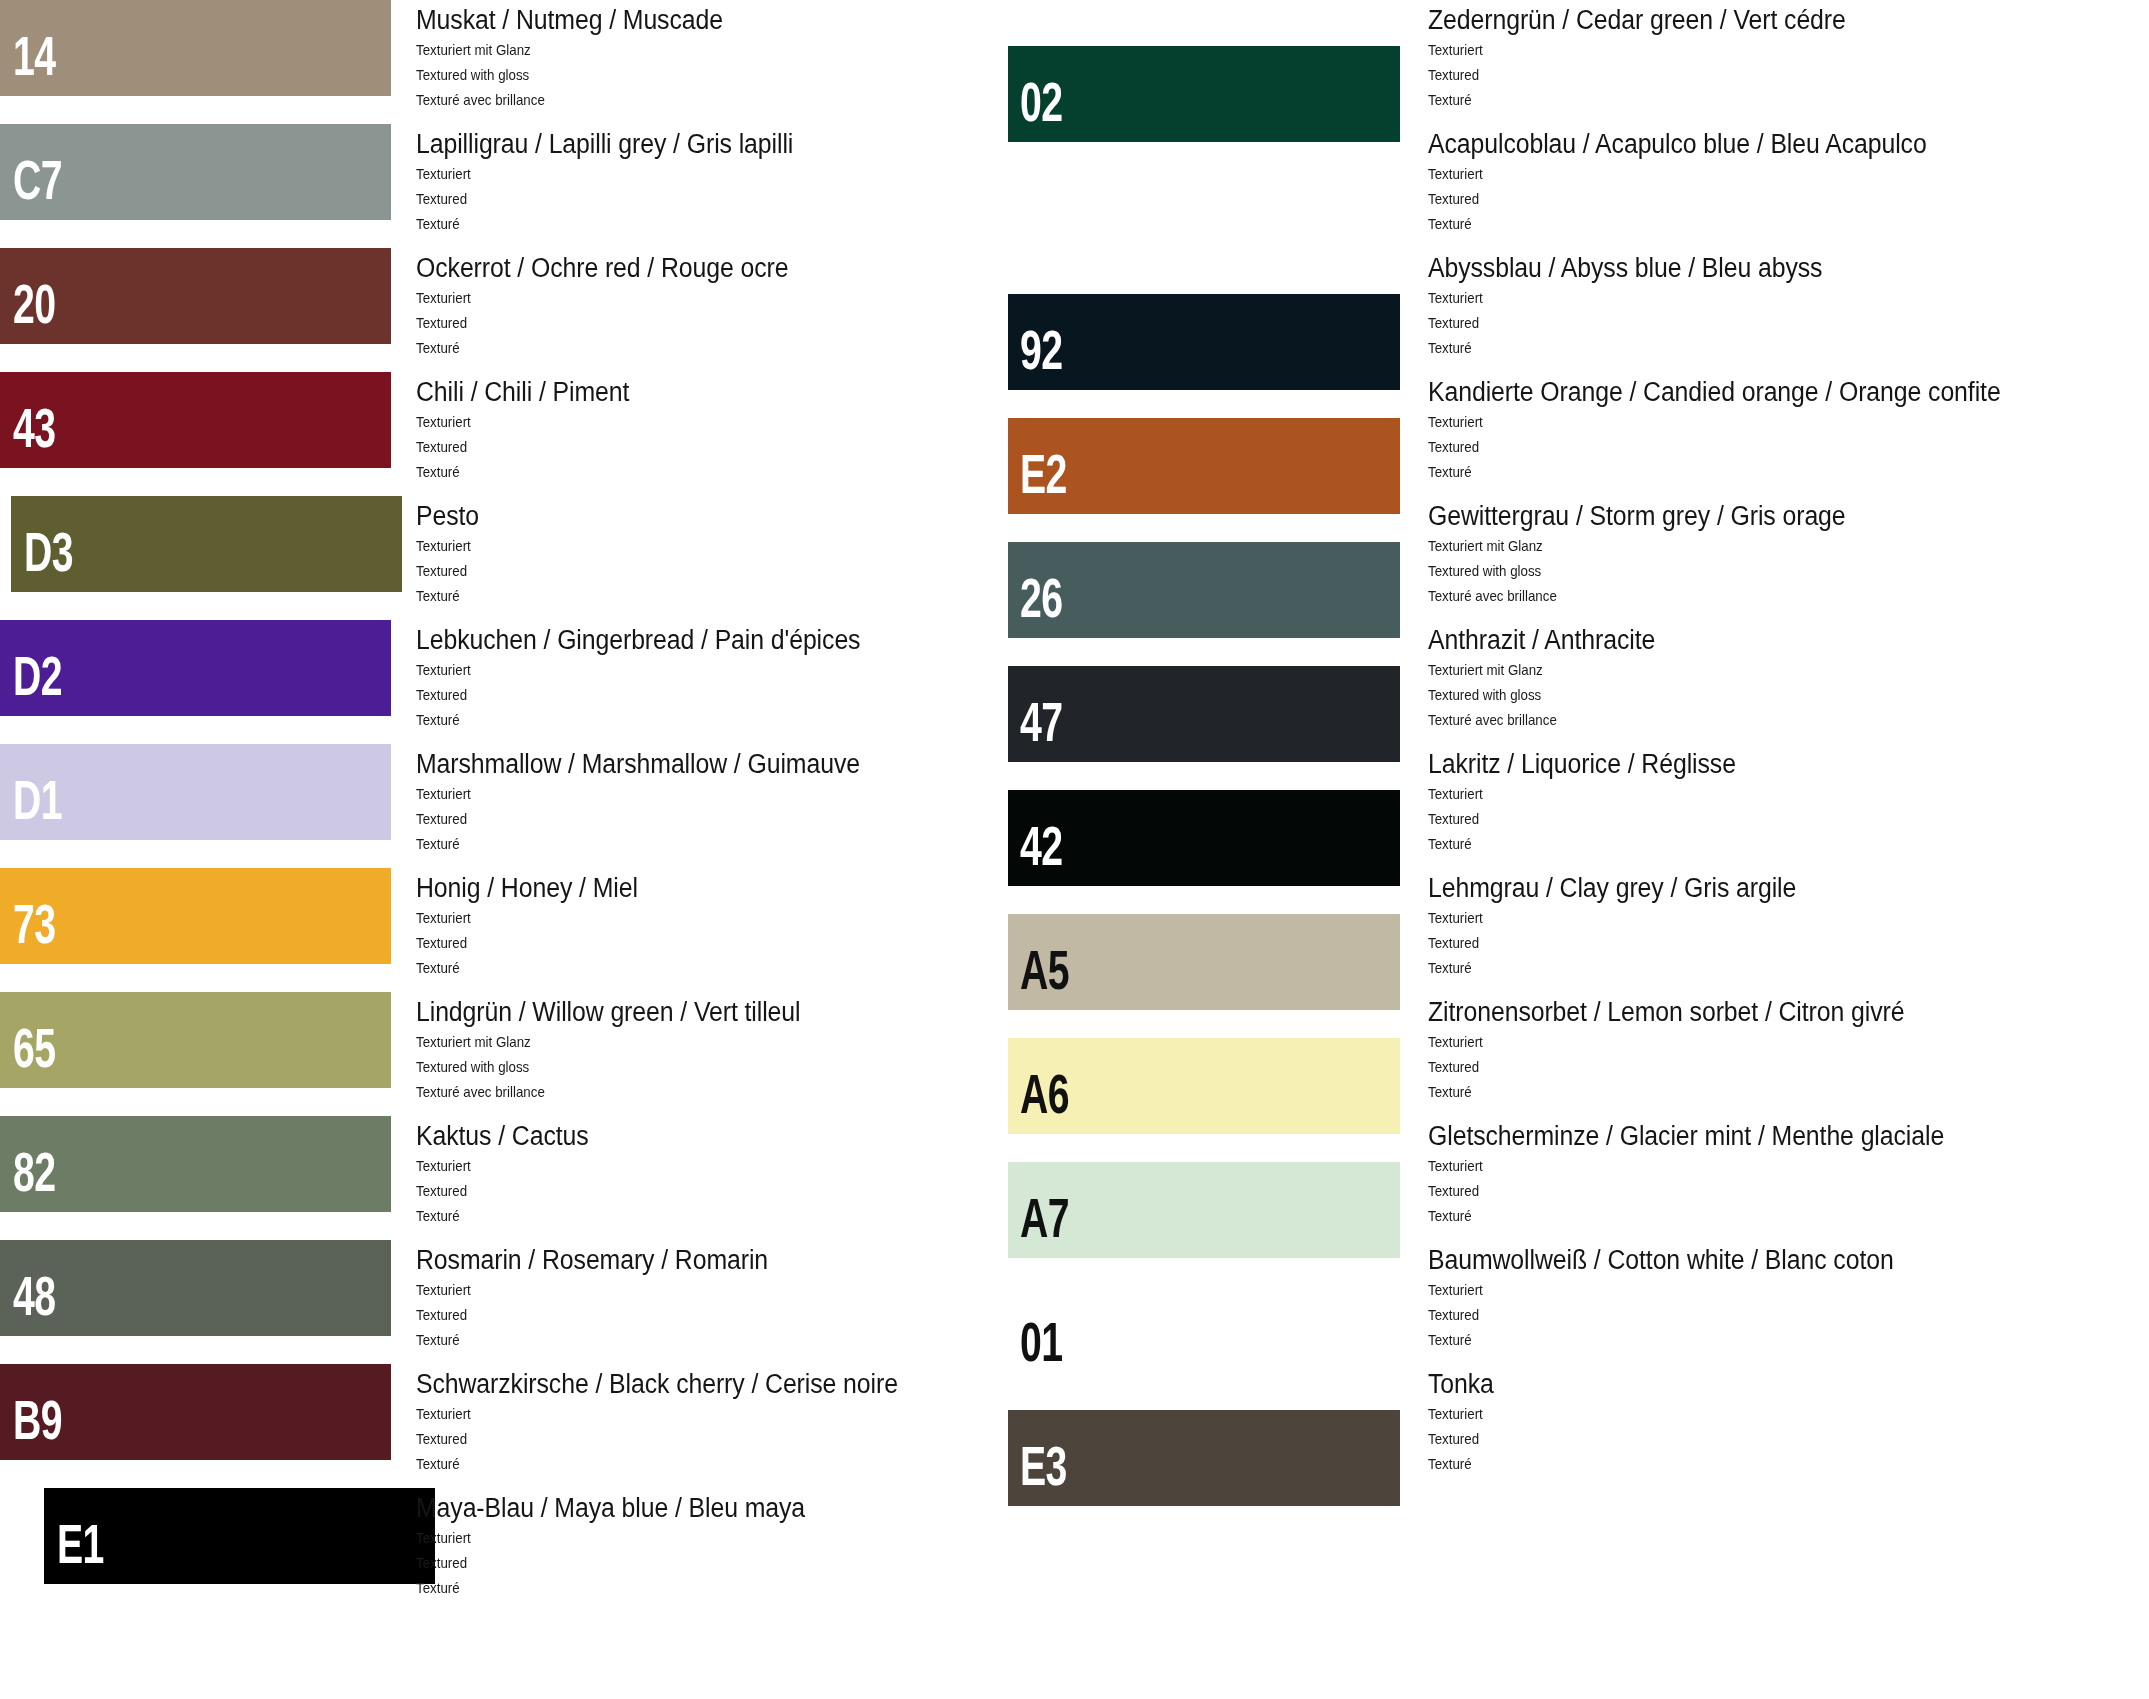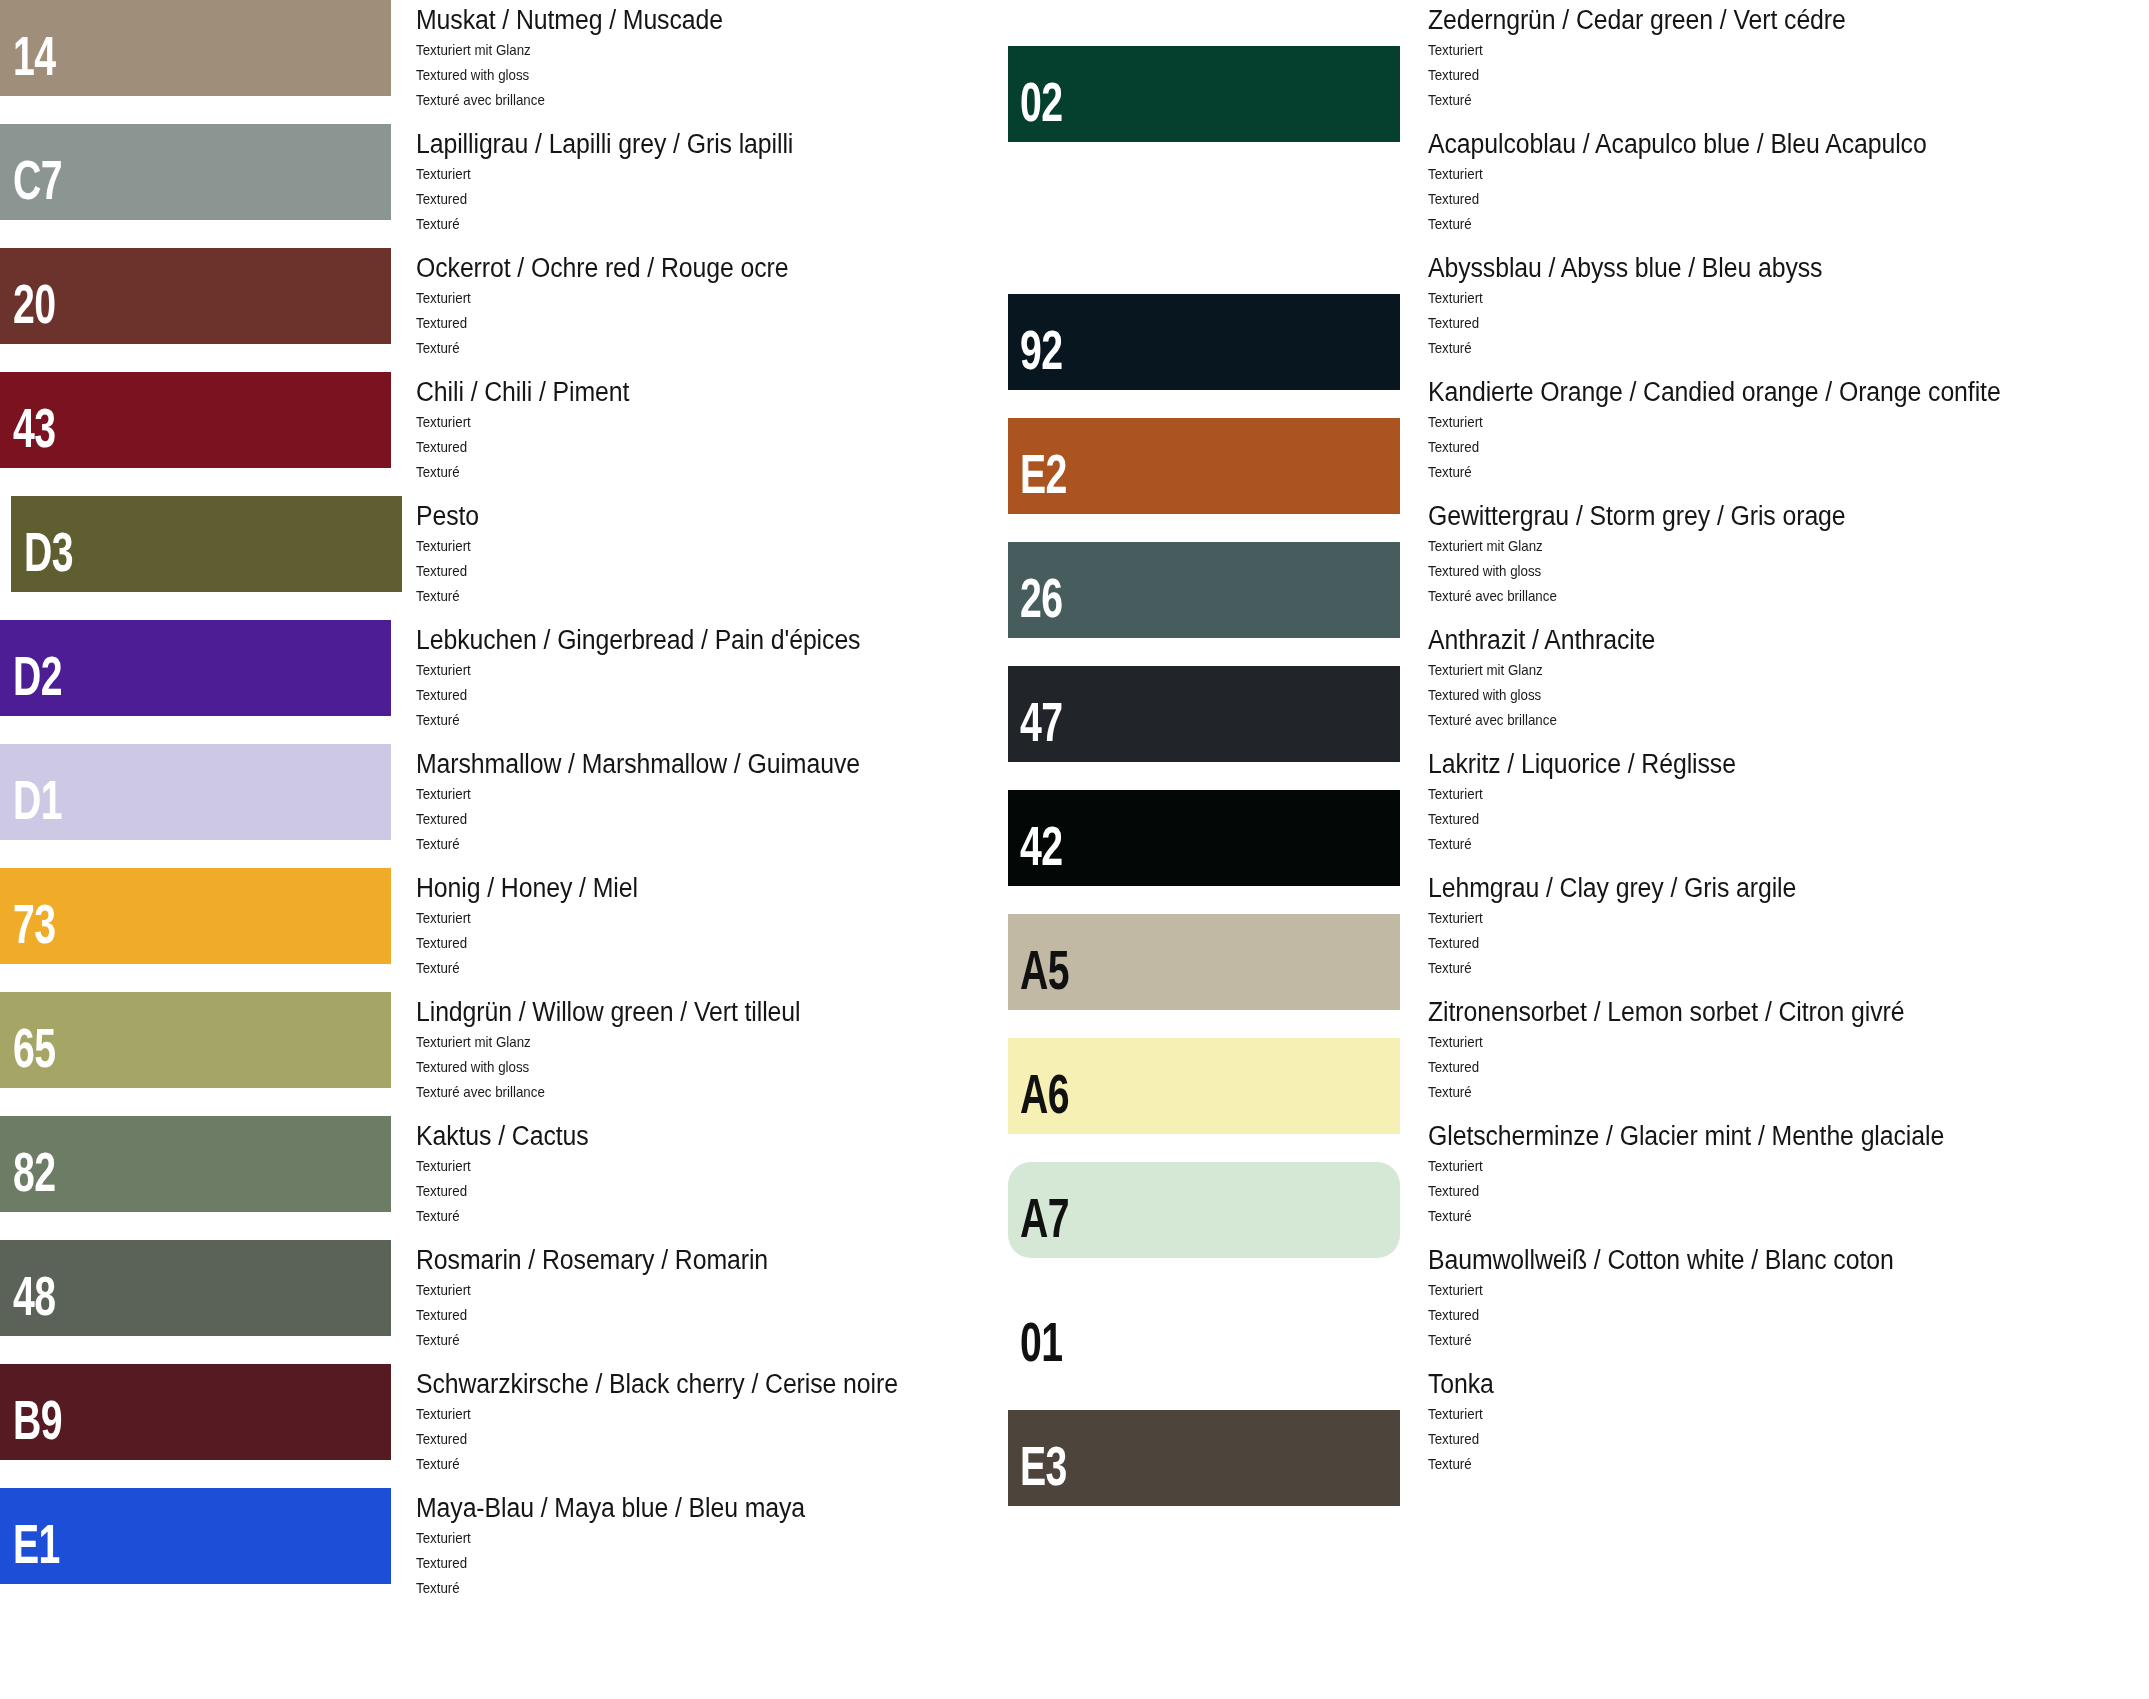--- a/index.html
+++ b/index.html
@@ -232,21 +232,21 @@
           <div class="swatch-code">B9</div>
         </div>
         <div class="info">
           <div class="name">Schwarzkirsche / Black cherry / Cerise noire</div>
           <div class="finish l1">Texturiert</div>
           <div class="finish l2">Textured</div>
           <div class="finish l3">Texturé</div>
         </div>
       </div>
       <div class="row">
-        <div class="swatch" style="background: #1d4ed8;">
+        <div class="swatch" style="background: #000000; margin-left: 44px;">
           <div class="swatch-code">E1</div>
         </div>
         <div class="info">
           <div class="name">Maya-Blau / Maya blue / Bleu maya</div>
           <div class="finish l1">Texturiert</div>
           <div class="finish l2">Textured</div>
           <div class="finish l3">Texturé</div>
         </div>
       </div>
     </div>
@@ -341,21 +341,21 @@
           <div class="swatch-code dark">A6</div>
         </div>
         <div class="info">
           <div class="name">Zitronensorbet / Lemon sorbet / Citron givré</div>
           <div class="finish l1">Texturiert</div>
           <div class="finish l2">Textured</div>
           <div class="finish l3">Texturé</div>
         </div>
       </div>
       <div class="row">
-        <div class="swatch" style="background: rgb(212, 232, 213); border-radius: 23px;">
+        <div class="swatch" style="background: rgb(212, 232, 213);">
           <div class="swatch-code dark">A7</div>
         </div>
         <div class="info">
           <div class="name">Gletscherminze / Glacier mint / Menthe glaciale</div>
           <div class="finish l1">Texturiert</div>
           <div class="finish l2">Textured</div>
           <div class="finish l3">Texturé</div>
         </div>
       </div>
       <div class="row">

